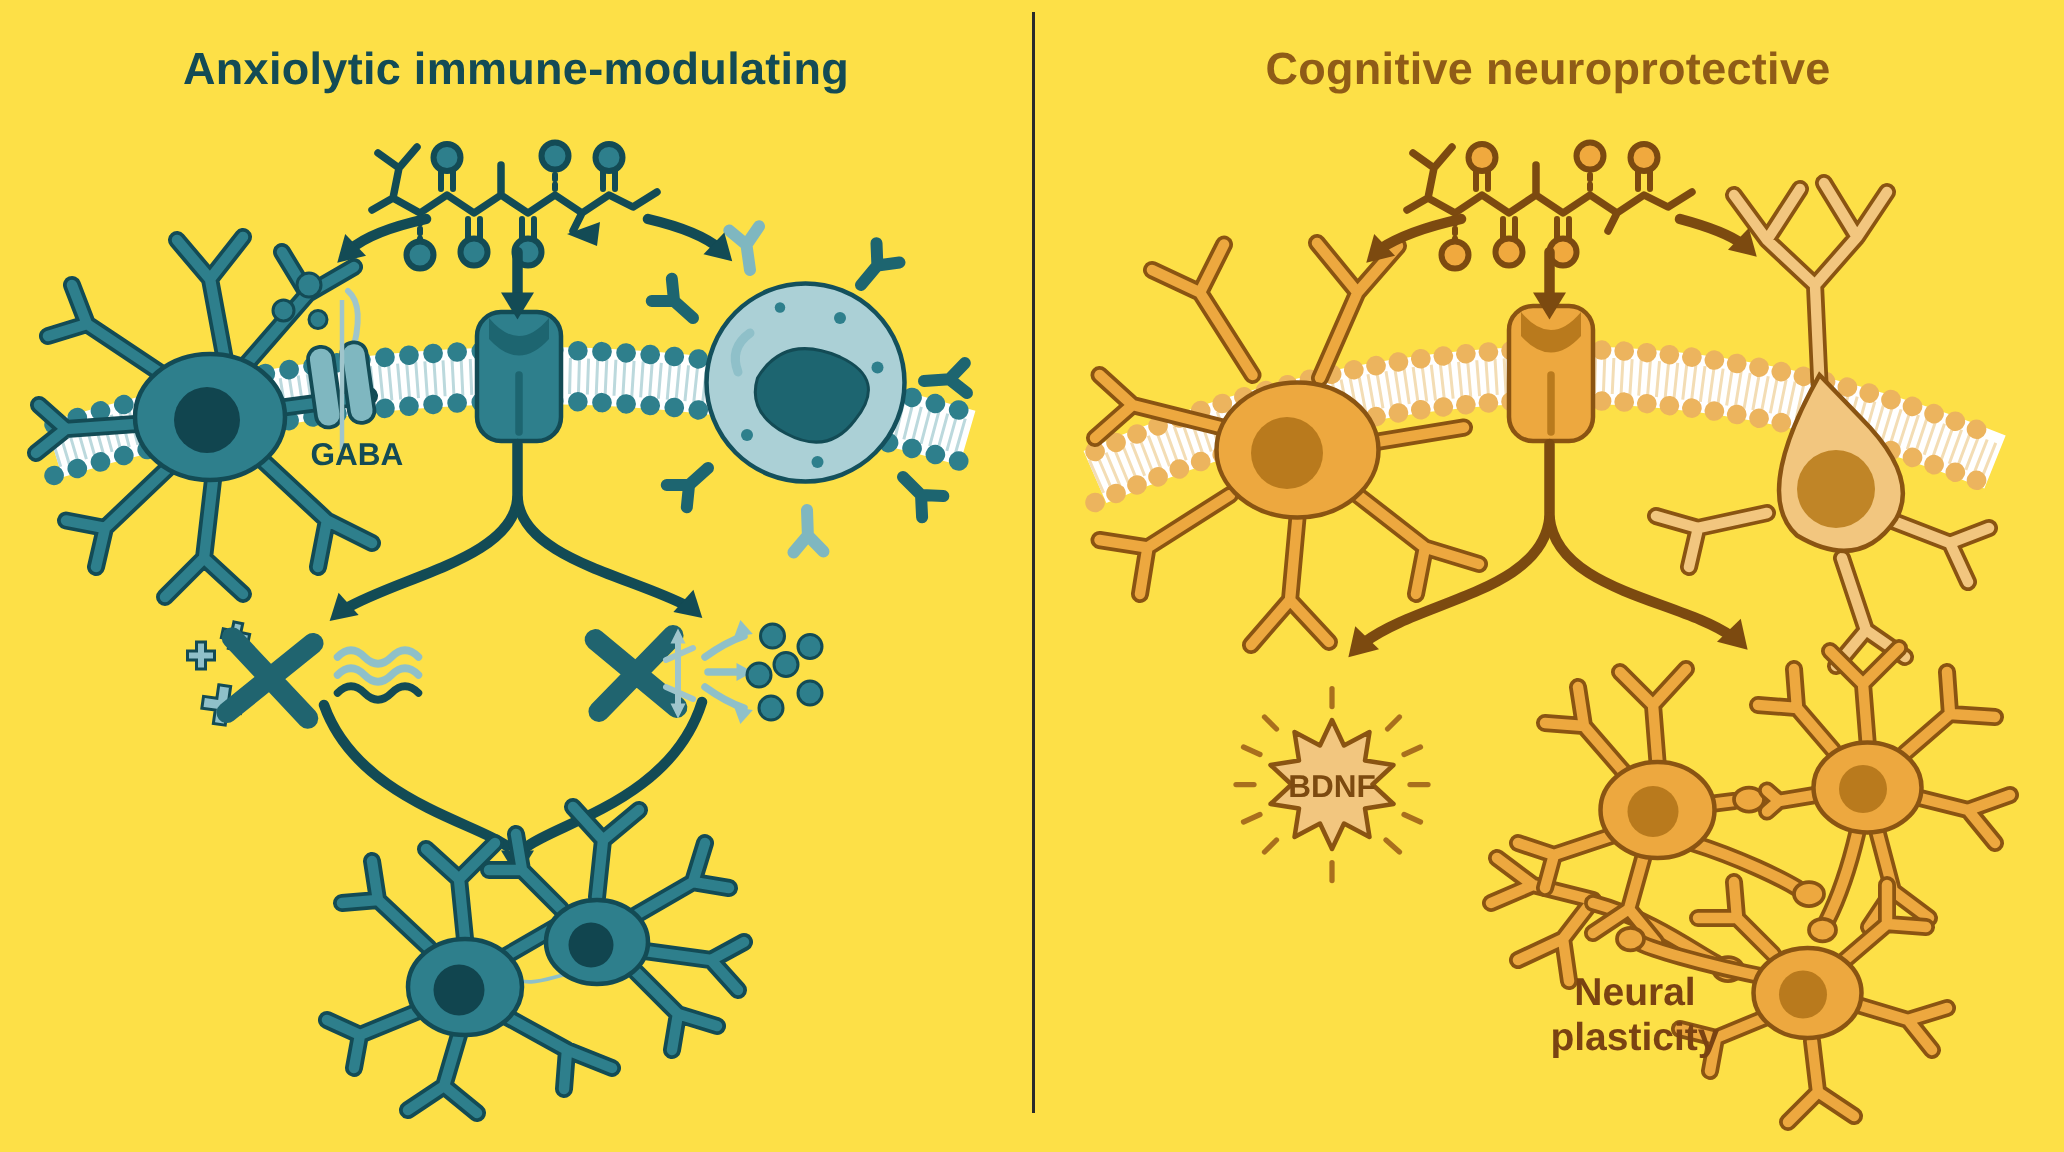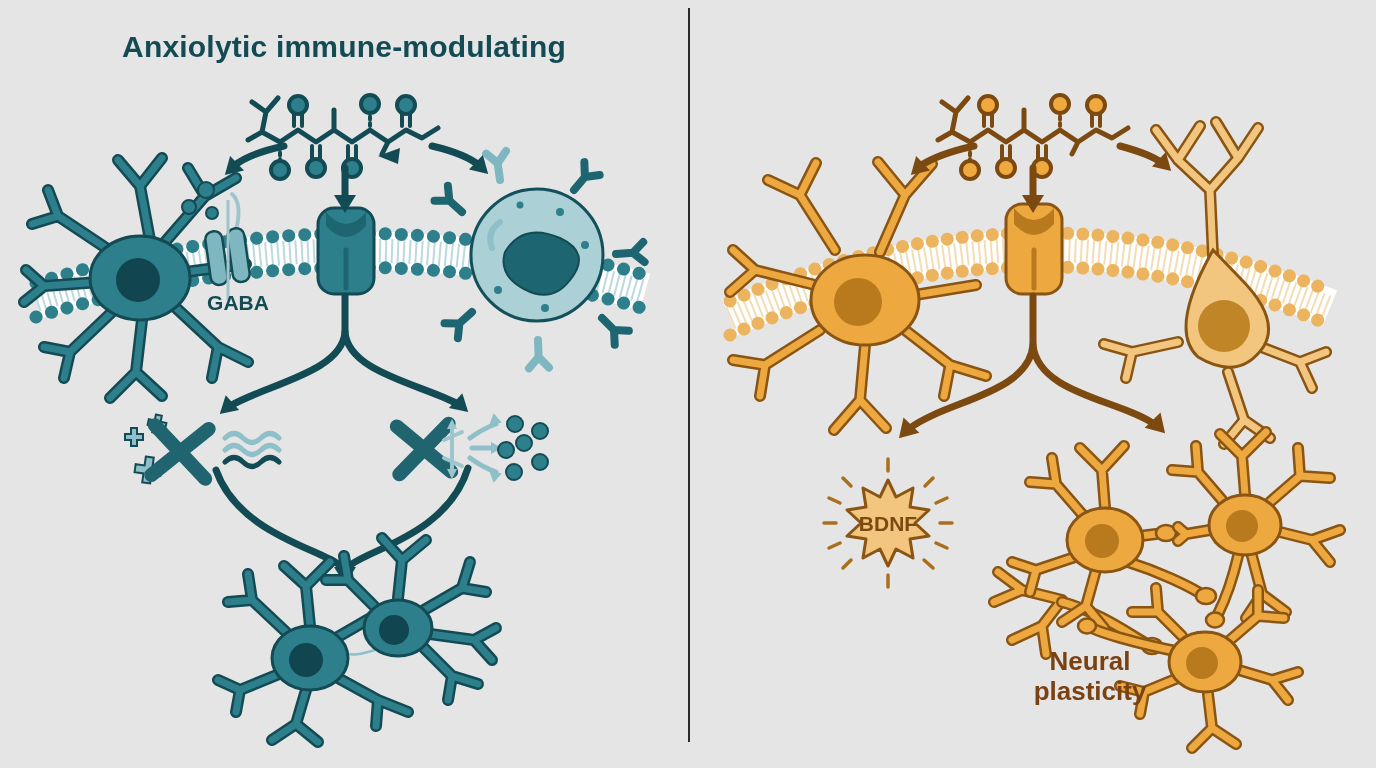--- a/index.html
+++ b/index.html
@@ -1,16 +1,16 @@
 <!DOCTYPE html>
 <html><head>
 <meta charset="utf-8">
 <style>
   html,body{margin:0;padding:0;background:#ffffff;}
-  .canvas{position:relative;width:1376px;height:768px;background:#e5e5e5;overflow:hidden;
+  .canvas{position:relative;width:1376px;height:768px;background:#fde047;overflow:hidden;
           font-family:"Liberation Sans",sans-serif;}
   .panel-title{position:absolute;top:30px;width:688px;text-align:center;font-weight:bold;
                font-size:30px;letter-spacing:0.2px;}
   .title-left{left:0;color:#134b55;}
   .title-right{left:688px;color:#8f5c17;}
   svg{position:absolute;top:0;left:0;}
   svg text{font-family:"Liberation Sans",sans-serif;font-weight:bold;}
 
   
   .bbL{stroke:#134b55;fill:none;stroke-linecap:round;stroke-linejoin:round;}
@@ -44,20 +44,21 @@
   .memDotR{stroke:#ecb45e;stroke-width:13;fill:none;stroke-linecap:round;stroke-dasharray:0.1 15;}
   .memHatchR{stroke:#f3ddb5;stroke-width:24;fill:none;stroke-dasharray:2 4;}
   .ray{stroke:#a96f1d;stroke-width:3.5;stroke-linecap:round;}
 </style>
 </head>
 <body>
 
 <div class="canvas">
 
   <div class="panel-title title-left">Anxiolytic immune-modulating</div>
+  <div class="panel-title title-right">Cognitive neuroprotective</div>
 
   <svg width="1376" height="768" viewBox="0 0 1376 768">
 
     <g>
 
       <g>
         <path class="memBand" d="M36,300 Q345,205 645,292"></path>
         <path class="memHatchL" d="M36,300 Q345,205 645,292"></path>
         <path class="memDotL" d="M36,283 Q345,188 645,275"></path>
         <path class="memDotL" d="M36,317 Q345,222 645,309"></path>

